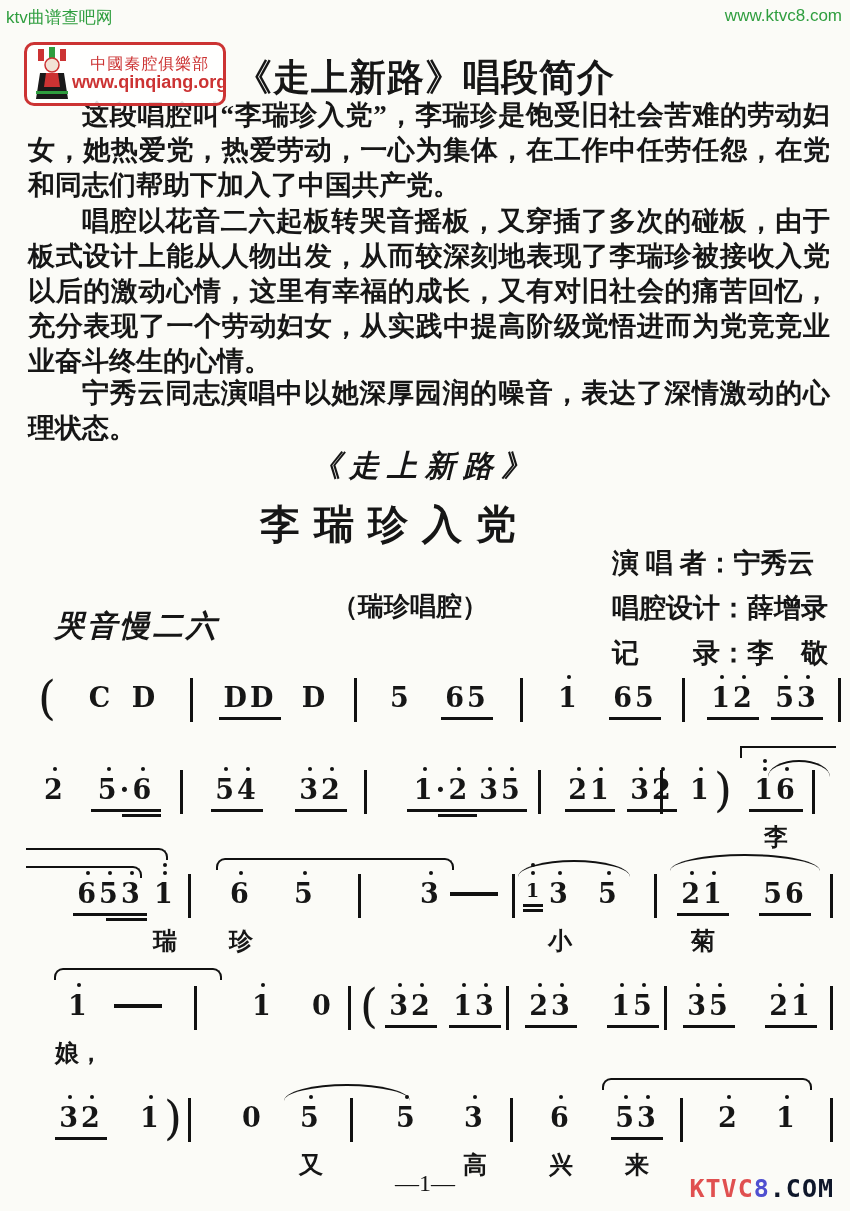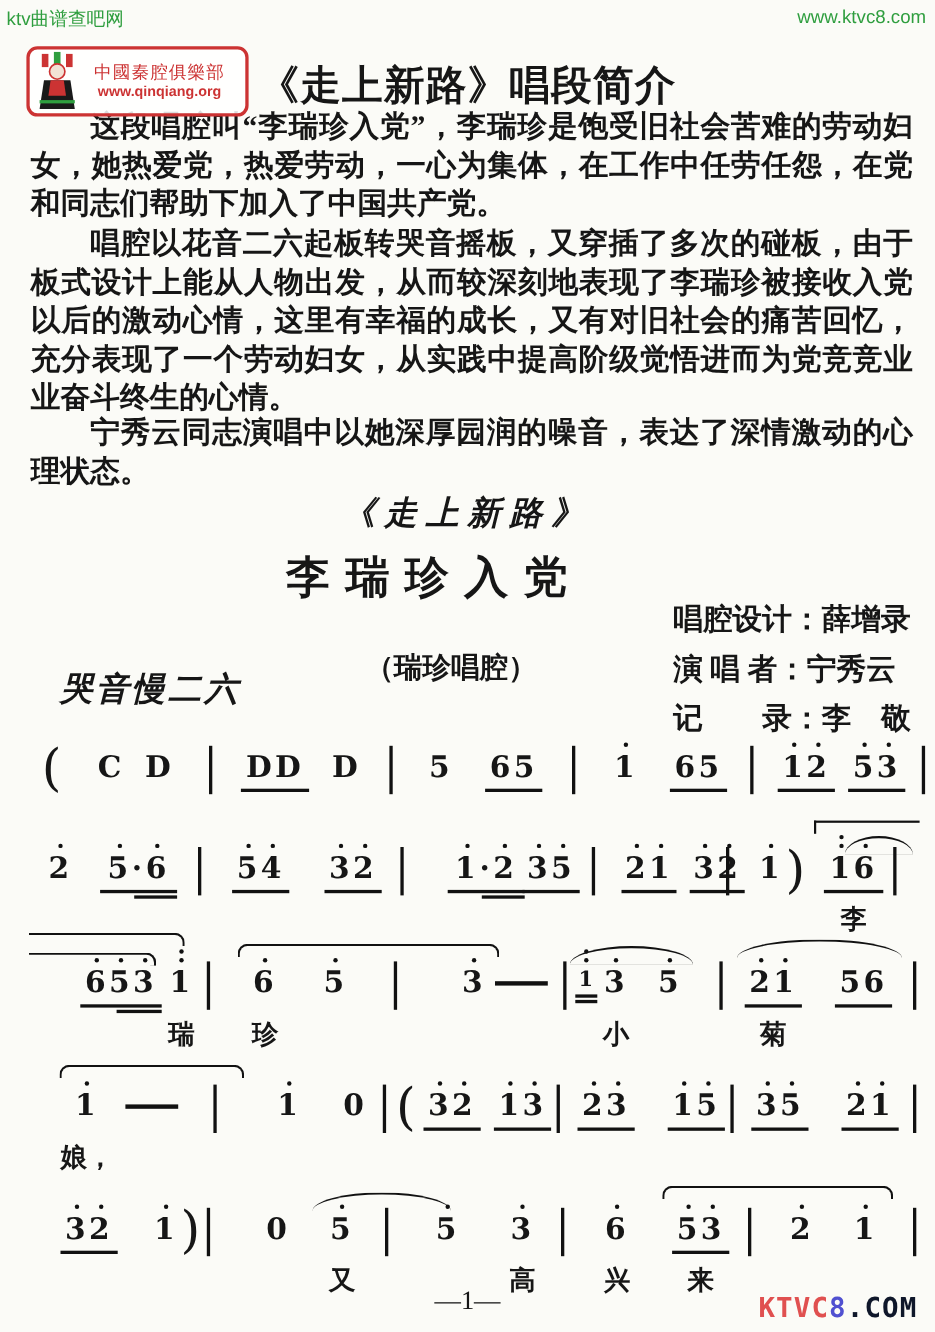--- a/index.html
+++ b/index.html
@@ -13,21 +13,21 @@
     font-size:17px;color:#2f9e3f;}
   .site-url{position:absolute;top:6px;right:8px;font-family:"Liberation Sans",sans-serif;
     font-size:17px;color:#2f9e3f;}
   
   .logo-box{position:absolute;top:42px;left:24px;width:202px;height:64px;
     border:3px solid #cc3333;border-radius:10px;background:rgba(255,255,255,.85);
     display:flex;align-items:center;padding:2px 5px;box-sizing:border-box;z-index:5;}
   .logo-fig{flex:0 0 40px;height:54px;}
   .logo-text{flex:1;text-align:center;color:#cc3333;line-height:1.1;}
   .logo-name{font-size:16px;font-weight:normal;letter-spacing:1px;white-space:nowrap;}
-  .logo-url{font-size:13px;font-weight:bold;font-family:"Liberation Sans",sans-serif;}
+  .logo-url{font-size:18px;font-weight:bold;font-family:"Liberation Sans",sans-serif;}
   
   .intro-title{position:absolute;top:28px;left:0;right:0;text-align:center;
     font-size:37px;font-weight:bold;letter-spacing:1px;}
   .para{position:absolute;left:28px;right:20px;font-size:27px;font-weight:600;
     line-height:35px;text-indent:2em;text-align:justify;margin:0;}
   .para1{top:98px;}
   .para2{top:204px;}
   .para3{top:376px;}
   
   .series-title{position:absolute;top:446px;left:0;right:0;text-align:center;
@@ -99,22 +99,22 @@
 <h1 class="intro-title">《走上新路》唱段简介</h1>
 
 <p class="para para1">这段唱腔叫“李瑞珍入党”，李瑞珍是饱受旧社会苦难的劳动妇女，她热爱党，热爱劳动，一心为集体，在工作中任劳任怨，在党和同志们帮助下加入了中国共产党。</p>
 <p class="para para2">唱腔以花音二六起板转哭音摇板，又穿插了多次的碰板，由于板式设计上能从人物出发，从而较深刻地表现了李瑞珍被接收入党以后的激动心情，这里有幸福的成长，又有对旧社会的痛苦回忆，充分表现了一个劳动妇女，从实践中提高阶级觉悟进而为党竞竞业业奋斗终生的心情。</p>
 <p class="para para3">宁秀云同志演唱中以她深厚园润的噪音，表达了深情激动的心理状态。</p>
 
 <div class="series-title">《走上新路》</div>
 <div class="song-title">李瑞珍入党</div>
 
 <div class="credits">
+  <div>演 唱 者：宁秀云</div>
   <div>唱腔设计：薛增录</div>
-  <div>演 唱 者：宁秀云</div>
   <div>记　　录：李　敬</div>
 </div>
 
 <div class="subtitle">（瑞珍唱腔）</div>
 <div class="tempo">哭音慢二六</div>
 
 <div class="score">
     <div class="mline" style="height: 92px;">
       <div class="paren" style="left: 26px;">(</div>
       <div class="tok" style="width: 30px; left: 74px;"><span class="ch">C</span></div>

